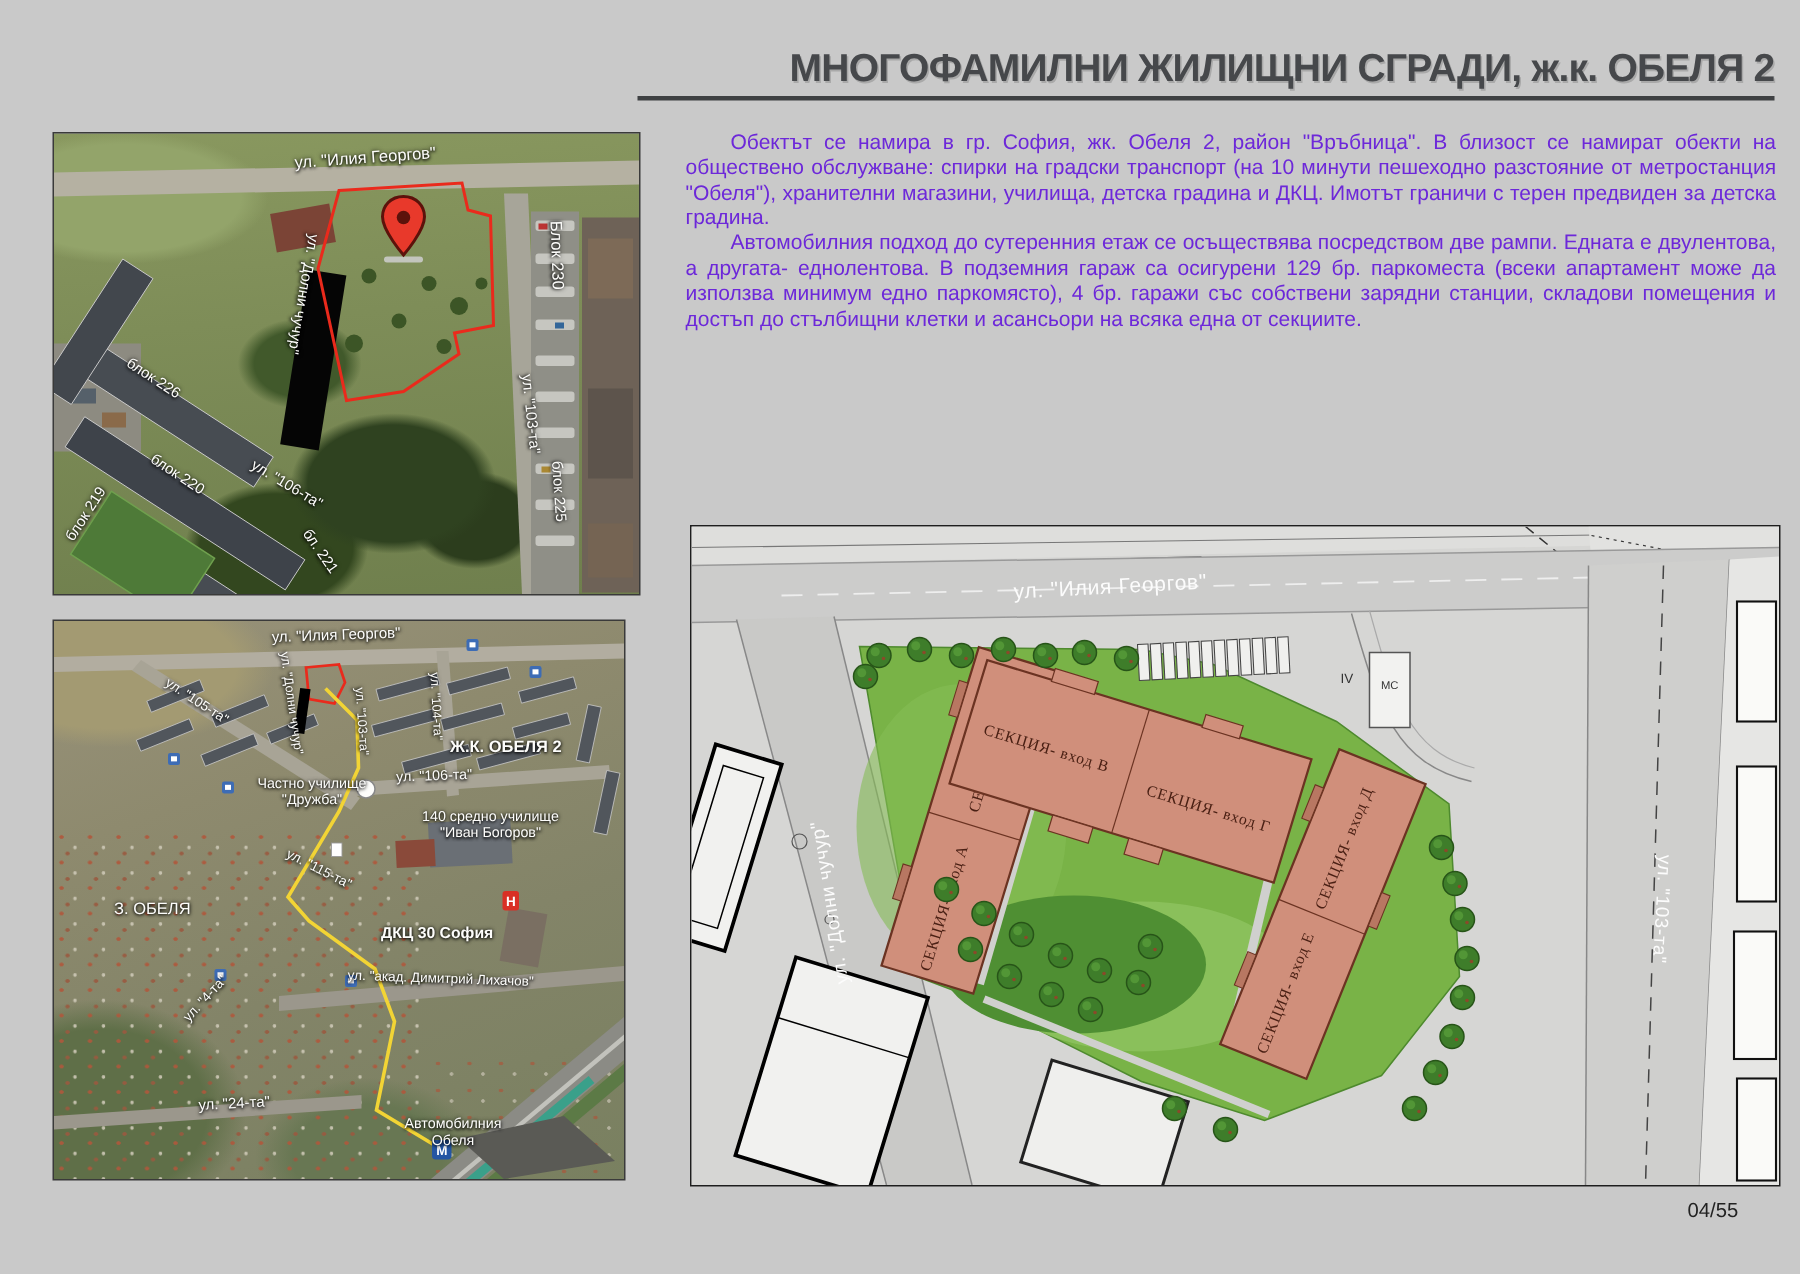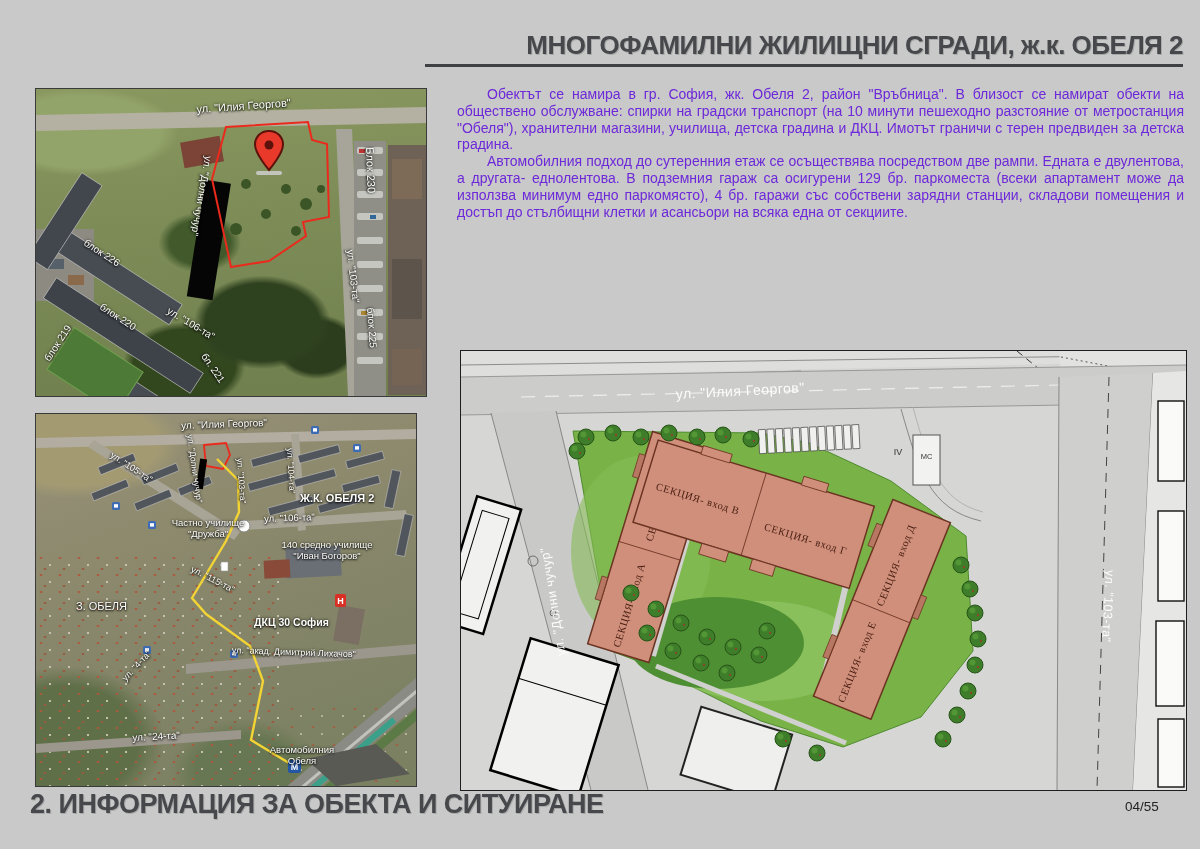--- a/index.html
+++ b/index.html
@@ -425,15 +425,14 @@
         <use href="#tree" x="356" y="402"></use>
           <use href="#tree" x="322" y="388"></use>
       </g>
 
       <text x="215" y="48" transform="rotate(-3 215 48)" font-size="14" fill="#fcfcfc" letter-spacing="0.5">ул. "Илия Георгов"</text>
       <text x="96" y="250" transform="rotate(-99 96 250)" font-size="12.5" fill="#fcfcfc" letter-spacing="0.5" text-anchor="middle">ул. "Долни чучур"</text>
       <text x="643" y="255" transform="rotate(93 643 255)" font-size="12.5" fill="#fcfcfc" letter-spacing="0.5" text-anchor="middle">ул. "103-та"</text>
     </svg>
   </div>
 
-  <div class="section-title">2. ИНФОРМАЦИЯ ЗА ОБЕКТА И СИТУИРАНЕ</div>
   <div class="page-number">04/55</div>
 </div>
 
 </body></html>

